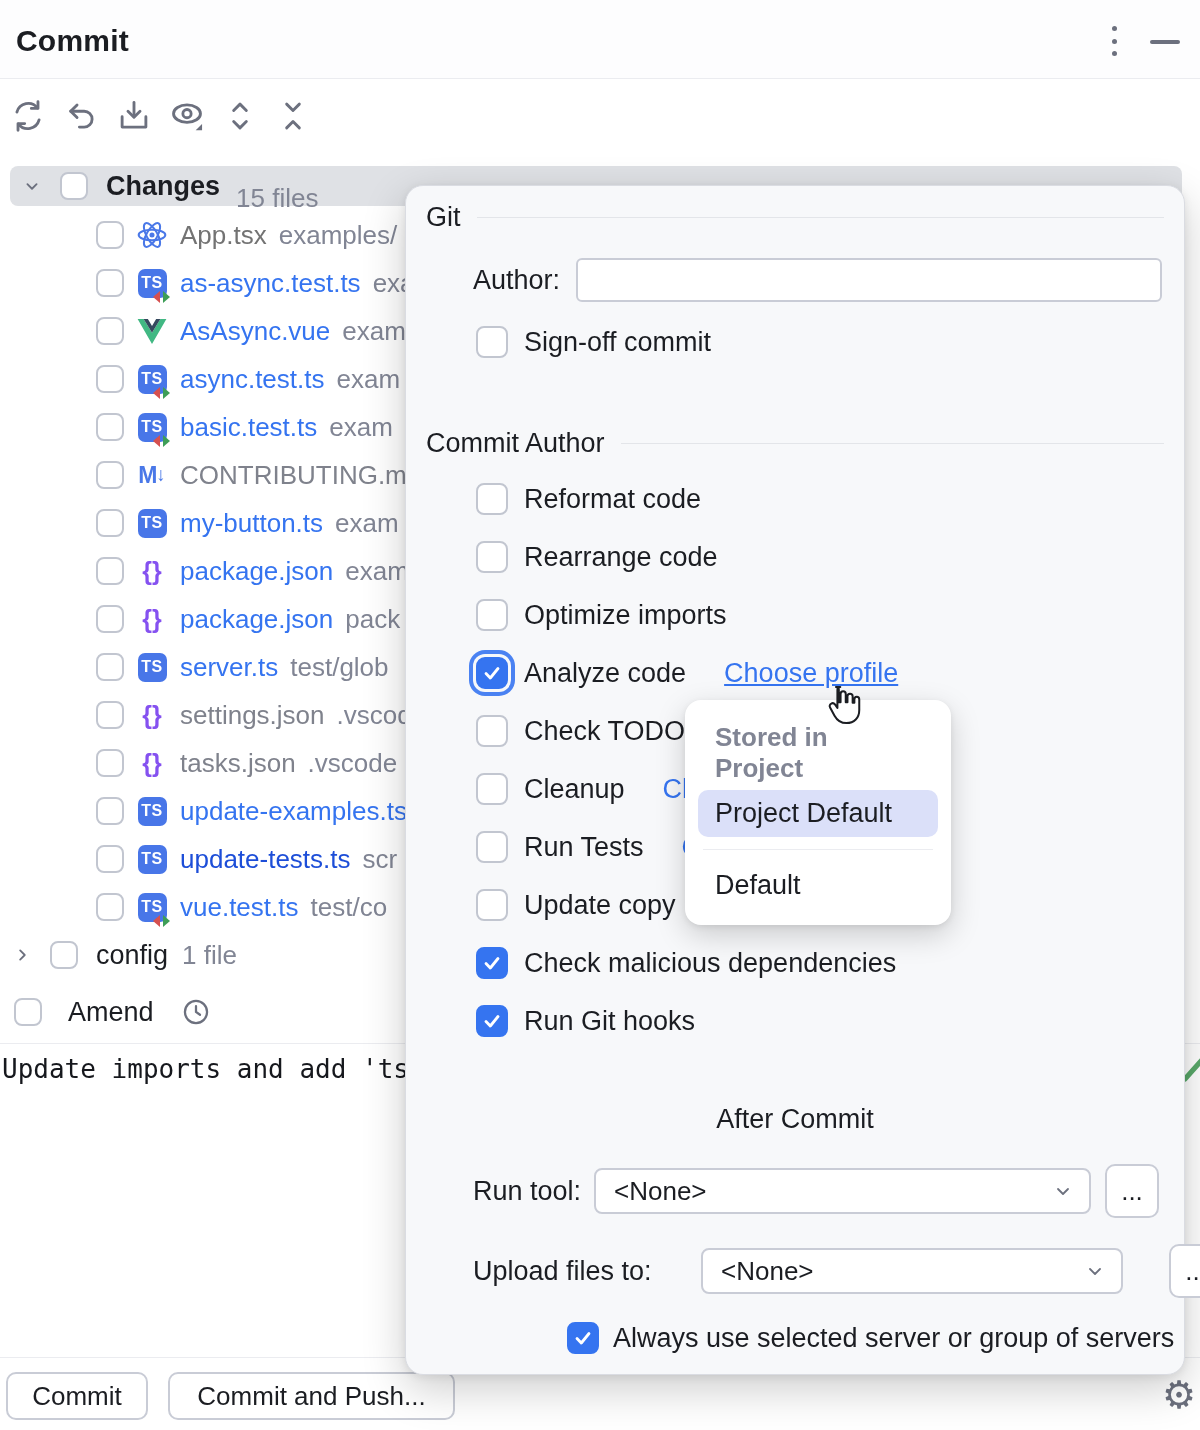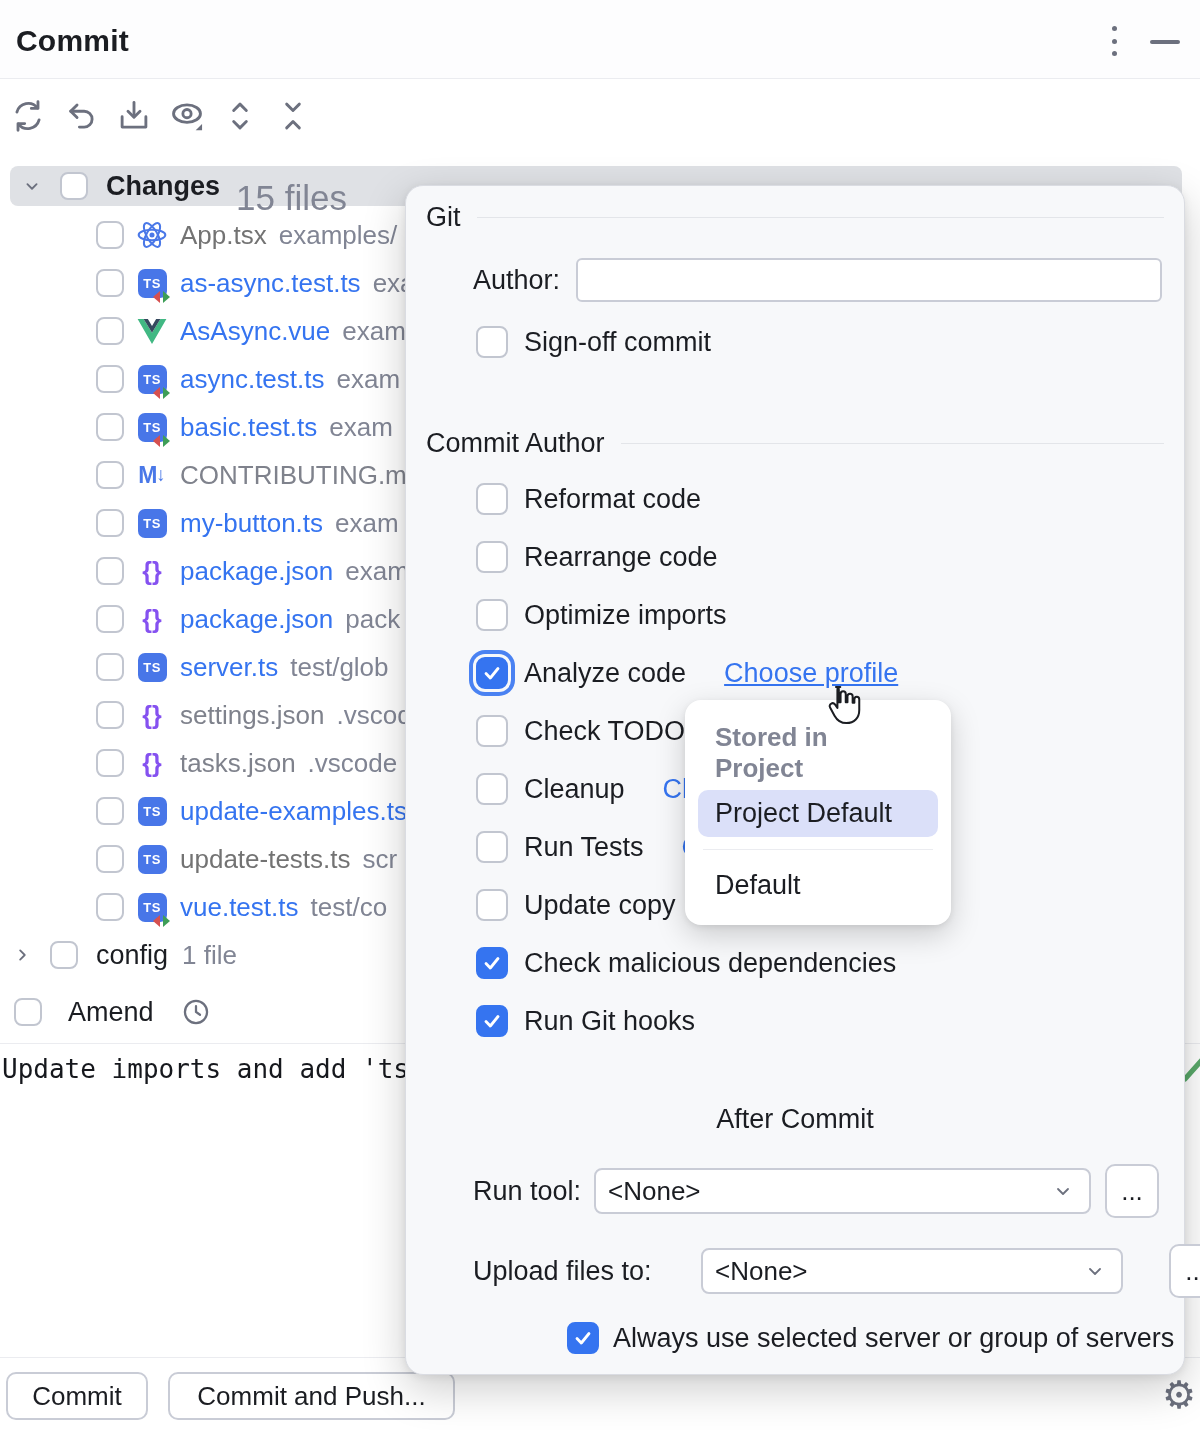--- a/index.html
+++ b/index.html
@@ -26,21 +26,21 @@
   .cb.checked{background:#3574F0;border-color:#3574F0;}
   .cb.focusring{box-shadow:0 0 0 3px #F7F8FA,0 0 0 7px #4A82F2;border-radius:9px;}
   .bold{font-weight:700;}
   .gray{color:#818594;}
   .tree-files{position:absolute;top:211px;left:0;width:1200px;}
   .frow{display:flex;align-items:center;height:48px;padding-left:96px;font-size:26px;white-space:nowrap;}
   .ficon{width:32px;height:32px;display:inline-flex;align-items:center;justify-content:center;margin-left:12px;margin-right:12px;position:relative;flex:none;}
   .fname{margin-right:12px;}
   .fpath{color:#818594;}
   .group-row{position:absolute;left:0;width:1200px;height:48px;display:flex;align-items:center;font-size:26px;}
-  .badge-ts{position:relative;display:inline-flex;align-items:center;justify-content:center;width:29px;height:29px;border-radius:7px;background:#4876E8;color:#fff;font-weight:700;font-size:13px;letter-spacing:.5px;}
+  .badge-ts{position:relative;display:inline-flex;align-items:center;justify-content:center;width:29px;height:29px;border-radius:7px;background:#4876E8;color:#fff;font-weight:700;font-size:16px;letter-spacing:.5px;}
   .tri{position:absolute;width:0;height:0;border-style:solid;}
   .tri-red{bottom:-5px;right:7px;border-width:6px 7px 6px 0;border-color:transparent #D6504F transparent transparent;}
   .tri-green{bottom:-5px;right:-3px;border-width:6px 0 6px 7px;border-color:transparent transparent transparent #3E9E57;}
   .md-ic{color:#4a78e8;font-weight:800;font-size:23px;display:inline-flex;align-items:center;}
   .md-arrow{font-size:19px;margin-left:-1px;}
   .json-ic{color:#8551F0;font-weight:700;font-size:25px;}
   
   .msg-sep{position:absolute;top:1043px;left:0;width:1200px;height:1px;background:#ebecf0;}
   .msg-text{position:absolute;top:1054px;left:2px;font-family:"DejaVu Sans Mono","Liberation Mono",monospace;font-size:26px;color:#16181d;white-space:pre;}
   .insp-ok{position:absolute;left:1183px;top:1046px;}
@@ -60,21 +60,21 @@
   .author-row{position:absolute;left:67px;top:72px;right:22px;display:flex;align-items:center;}
   .author-row label{font-size:27px;margin-right:16px;}
   .txt-input{flex:1;height:44px;box-sizing:border-box;background:#fff;border:2px solid #C9CCD6;border-radius:6px;font-size:26px;padding:0 12px;font-family:inherit;outline:none;}
   .signoff-row{position:absolute;left:70px;top:140px;display:flex;align-items:center;gap:16px;font-size:27px;}
   .checks-list{position:absolute;left:70px;top:284px;right:20px;}
   .crow{height:58px;display:flex;align-items:center;font-size:27px;white-space:nowrap;}
   .clabel{margin-left:16px;}
   .clink{margin-left:38px;color:#3574F0;cursor:pointer;}
   .clink.hover{text-decoration:underline;}
   .after-row{position:absolute;display:flex;align-items:center;font-size:27px;}
-  .combo{height:46px;box-sizing:border-box;background:#fff;border:2px solid #C9CCD6;border-radius:8px;display:flex;align-items:center;padding:0 14px 0 12px;font-size:26px;cursor:pointer;}
+  .combo{height:46px;box-sizing:border-box;background:#fff;border:2px solid #C9CCD6;border-radius:8px;display:flex;align-items:center;padding:0 14px 0 18px;font-size:26px;cursor:pointer;}
   .combo .cv{flex:1;}
   .dots-btn{width:54px;height:54px;box-sizing:border-box;background:#fff;border:2px solid #C9CCD6;border-radius:10px;display:flex;align-items:center;justify-content:flex-start;justify-content:center;font-size:26px;cursor:pointer;margin-left:14px;font-family:inherit;color:#1b1d22;}
   .always-row{position:absolute;left:117px;top:1136px;display:flex;align-items:center;gap:14px;font-size:27px;padding-left:44px;}
   
   .menu{position:absolute;left:685px;top:700px;width:266px;box-sizing:border-box;background:#ffffff;border-radius:16px;box-shadow:0 10px 30px rgba(0,0,0,.18),0 2px 6px rgba(0,0,0,.08);z-index:20;padding:14px 0 16px 0;}
   .menu .mhdr{padding:8px 30px 6px 30px;color:#818594;font-weight:700;font-size:26px;}
   .menu .mitem{margin:0 13px;padding:8px 17px;font-size:27px;border-radius:10px;cursor:pointer;}
   .menu .mitem.selected{background:#DBE0F9;}
   .menu .msep{height:1px;background:#EBECF0;margin:12px 18px;}
   .cursor-hand{position:absolute;left:818px;top:682px;z-index:30;pointer-events:none;}
@@ -136,21 +136,21 @@
 </div>
 
 <div class="changes-row">
   <span class="chev" style="margin-left:8px;">
     <svg width="22" height="22" viewBox="0 0 24 24" fill="none" stroke="#6C707E" stroke-width="2" stroke-linecap="round" stroke-linejoin="round">
         <polyline points="7,10 12,15 17,10"></polyline>
       </svg>
   </span>
   <span class="cb cb-sm" style="margin-left:14px;"></span>
   <span class="bold" style="margin-left:18px;font-size:27px;">Changes</span>
-  <span class="gray" style="margin-left:16px;font-size:35px;margin-top:24px;">15 files</span>
+  <span class="gray" style="margin-left:16px;font-size:26px;margin-top:24px;">15 files</span>
 </div>
 
 <div class="tree-files" id="fileList">
   <div class="frow">
     <span class="cb cb-sm"></span>
     <span class="ficon">
         <svg width="32" height="32" viewBox="0 0 24 24">
           <g stroke="#4a78e8" stroke-width="1.5" fill="none">
             <ellipse cx="12" cy="12" rx="10" ry="4"></ellipse>
             <ellipse cx="12" cy="12" rx="10" ry="4" transform="rotate(60 12 12)"></ellipse>
@@ -272,21 +272,21 @@
       </span>
     <span class="fname" style="color: rgb(53, 116, 240);">update-examples.ts</span>
     <span class="fpath"></span>
   </div>
 
   <div class="frow">
     <span class="cb cb-sm"></span>
     <span class="ficon">
         <span class="badge-ts">TS</span>
       </span>
-    <span class="fname" style="color: #737373;">update-tests.ts</span>
+    <span class="fname" style="color: #1d4ed8;">update-tests.ts</span>
     <span class="fpath">scr</span>
   </div>
 
   <div class="frow">
     <span class="cb cb-sm"></span>
     <span class="ficon">
         <span class="badge-ts">TS<span class="tri tri-red"></span><span class="tri tri-green"></span></span>
       </span>
     <span class="fname" style="color: rgb(53, 116, 240);">vue.test.ts</span>
     <span class="fpath">test/co</span>

